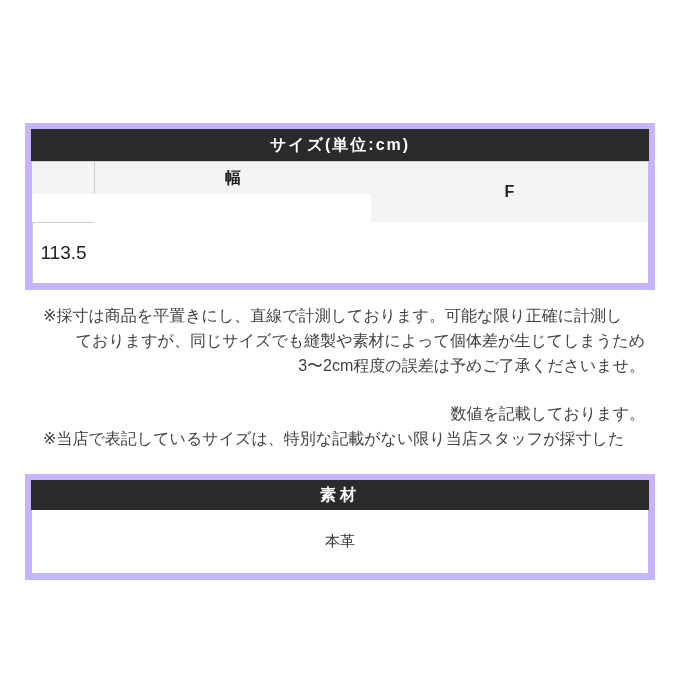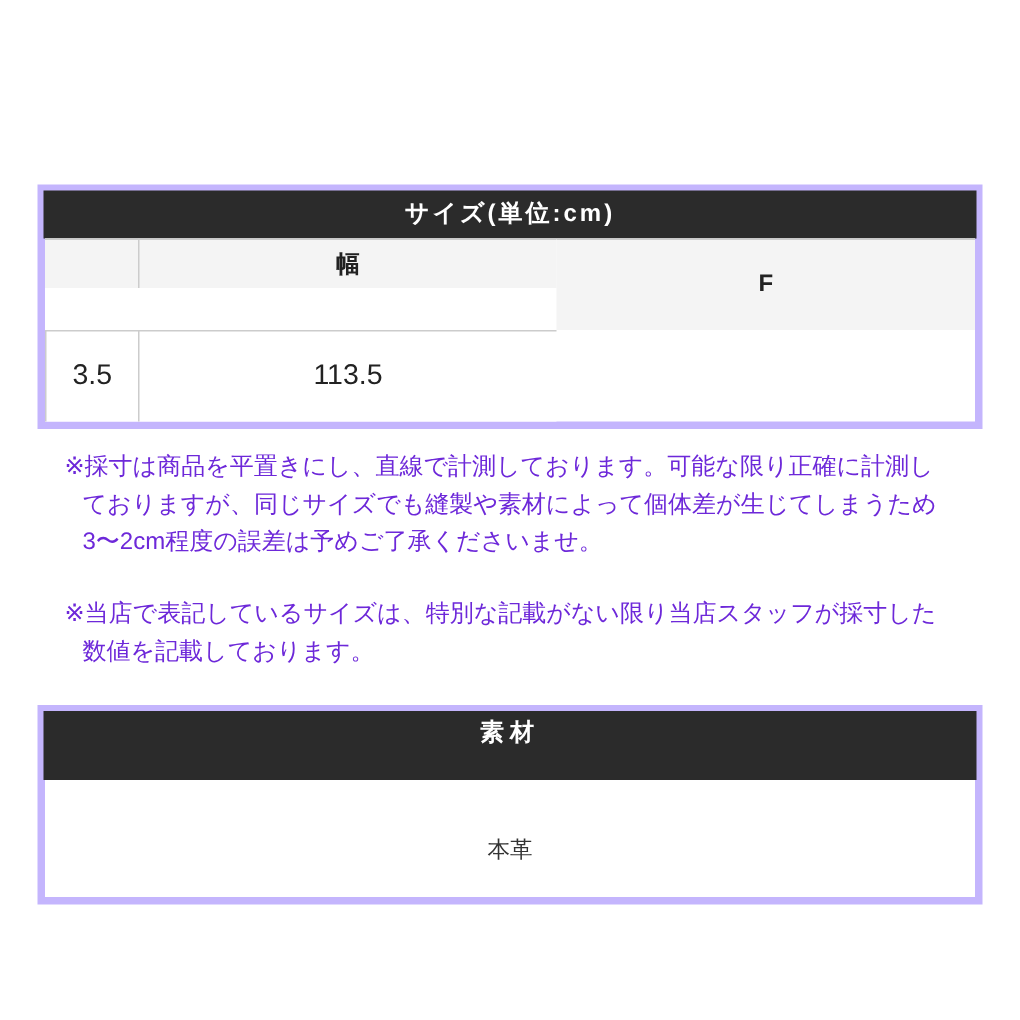--- a/index.html
+++ b/index.html
@@ -11,36 +11,36 @@
   }
   .page {
     width: 680px; height: 680px;
     padding: 123px 25px 0 25px;
     background: #ffffff;
     overflow: hidden;
   }
 
   
   .section-box {
-    border: 5px solid #c4b5fd;
+    border: 7px solid #c4b5fd;
     background: #ffffff;
   }
   .bar {
     background: #2b2b2b;
     color: #ffffff;
     font-weight: bold;
     text-align: center;
     margin: -1px -1px 0 -1px; 
   }
   .bar-size {
     height: 32px; line-height: 32px;
     font-size: 16px; letter-spacing: 2px;
   }
   .bar-material {
-    height: 46px; line-height: 30px;
+    height: 30px; line-height: 30px;
     font-size: 16px; letter-spacing: 4px;
   }
 
   
   .size-grid {
     display: grid;
     grid-template-columns: 62px 1fr 1fr;
   }
   .cell {
     display: flex; align-items: center; justify-content: center;
@@ -57,63 +57,61 @@
   .cell.size-label {
     background: #f4f4f4;
     font-weight: bold; font-size: 16px;
   }
 
   
   .notes {
     padding: 13px 10px 0 18px;
     font-size: 16px;
     line-height: 25px;
-    color: #6d28d9;
+    color: #404040;
   }
   .note { margin: 0 0 23px 0; }
   .note .line { display: block; }
-  .note .cont { padding-left: 12px; }
+  .note .cont { padding-left: 12px; text-align: right; }
 
   
   .material-section { margin-top: 8px; }
   .material-body {
     height: 63px;
     display: flex; align-items: center; justify-content: center;
     font-size: 15px; color: #333333;
     background: #ffffff;
-    margin-top: 15px;
   }
 </style>
 </head>
 <body>
 
 <div class="page">
 
   <section class="section-box">
     <div class="bar bar-size">サイズ(単位:cm)</div>
     <div class="size-grid">
 
       <div class="cell head col-left"></div>
       <div class="cell head col-mid">幅</div>
 
       <div class="cell body-row size-label col-left">F</div>
-      <div class="cell body-row col-mid">3.5</div>
       <div class="cell body-row col-right">113.5</div>
     </div>
   </section>
 
   <div class="notes">
     <p class="note">
       <span class="line">※採寸は商品を平置きにし、直線で計測しております。可能な限り正確に計測し</span>
       <span class="line cont">ておりますが、同じサイズでも縫製や素材によって個体差が生じてしまうため</span>
       <span class="line cont">3〜2cm程度の誤差は予めご了承くださいませ。</span>
     </p>
     <p class="note">
+      <span class="line cont">数値を記載しております。</span>
       <span class="line">※当店で表記しているサイズは、特別な記載がない限り当店スタッフが採寸した</span>
-      <span class="line cont">数値を記載しております。</span>
     </p>
   </div>
 
   <section class="section-box material-section">
     <div class="bar bar-material">素材</div>
     <div class="material-body">本革</div>
   </section>
 
 </div>
 

